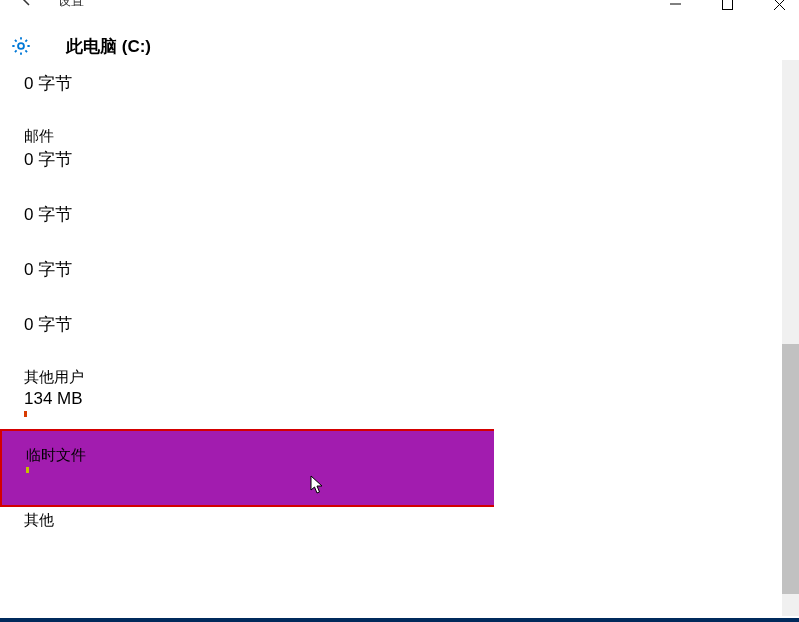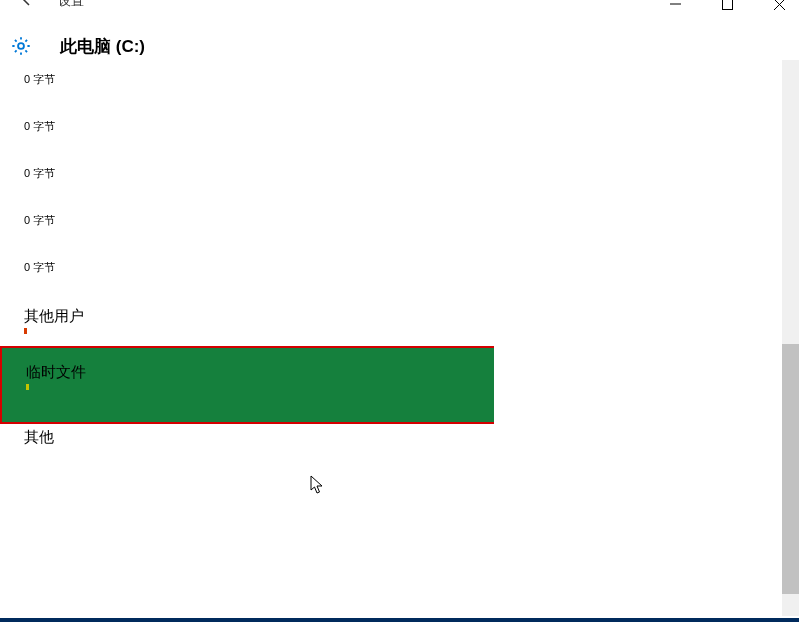--- a/index.html
+++ b/index.html
@@ -46,21 +46,21 @@
     height: 20px;
     display: flex;
     align-items: center;
     justify-content: center;
     font-size: 12px;
     color: #000;
   }
   .header {
     display: flex;
     align-items: center;
-    gap: 24px;
+    gap: 30px;
     padding: 18px 0 0 10px;
     height: 50px;
   }
   .gear-icon {
     width: 22px;
     height: 22px;
     color: #0078d7;
   }
   .page-title {
     font-size: 17px;
@@ -74,38 +74,38 @@
   .storage-item {
     padding: 4px 0 8px 0;
     margin-bottom: 20px;
   }
   .storage-item-name {
     font-size: 15px;
     color: #000;
     margin-bottom: 2px;
   }
   .storage-item-size {
-    font-size: 11px;
+    font-size: 17px;
     color: #000;
   }
   .bar-tiny {
     width: 3px;
     height: 6px;
     background: #d83b01;
     margin-top: 2px;
   }
   .bar-tiny.green {
     background: #c3c300;
   }
   .selected-row {
     position: relative;
     left: -24px;
     width: 468px;
     height: 63px;
-    background: #15803d;
+    background: #a21caf;
     padding: 11px 0 0 24px;
     border: 2px solid #d40000;
     border-right: none;
     box-sizing: content-box;
   }
   .selected-row .storage-item {
     margin-bottom: 0;
     padding-bottom: 0;
   }
   .cursor {
@@ -183,37 +183,39 @@
   <div class="page-title">此电脑 (C:)</div>
 </div>
 
 <div class="content">
 
   <div class="storage-item" style="margin-top:-6px;">
     <div class="storage-item-size">0 字节</div>
   </div>
 
   <div class="storage-item">
+    <div class="storage-item-name">邮件</div>
     <div class="storage-item-size">0 字节</div>
   </div>
 
   <div class="storage-item">
     <div class="storage-item-size">0 字节</div>
   </div>
 
   <div class="storage-item">
     <div class="storage-item-size">0 字节</div>
   </div>
 
   <div class="storage-item">
     <div class="storage-item-size">0 字节</div>
   </div>
 
   <div class="storage-item" style="margin-bottom:4px;">
     <div class="storage-item-name">其他用户</div>
+    <div class="storage-item-size">134 MB</div>
     <div class="bar-tiny"></div>
   </div>
 
   <div class="selected-row">
     <div class="storage-item">
       <div class="storage-item-name">临时文件</div>
       <div class="bar-tiny green"></div>
     </div>
   </div>
 

